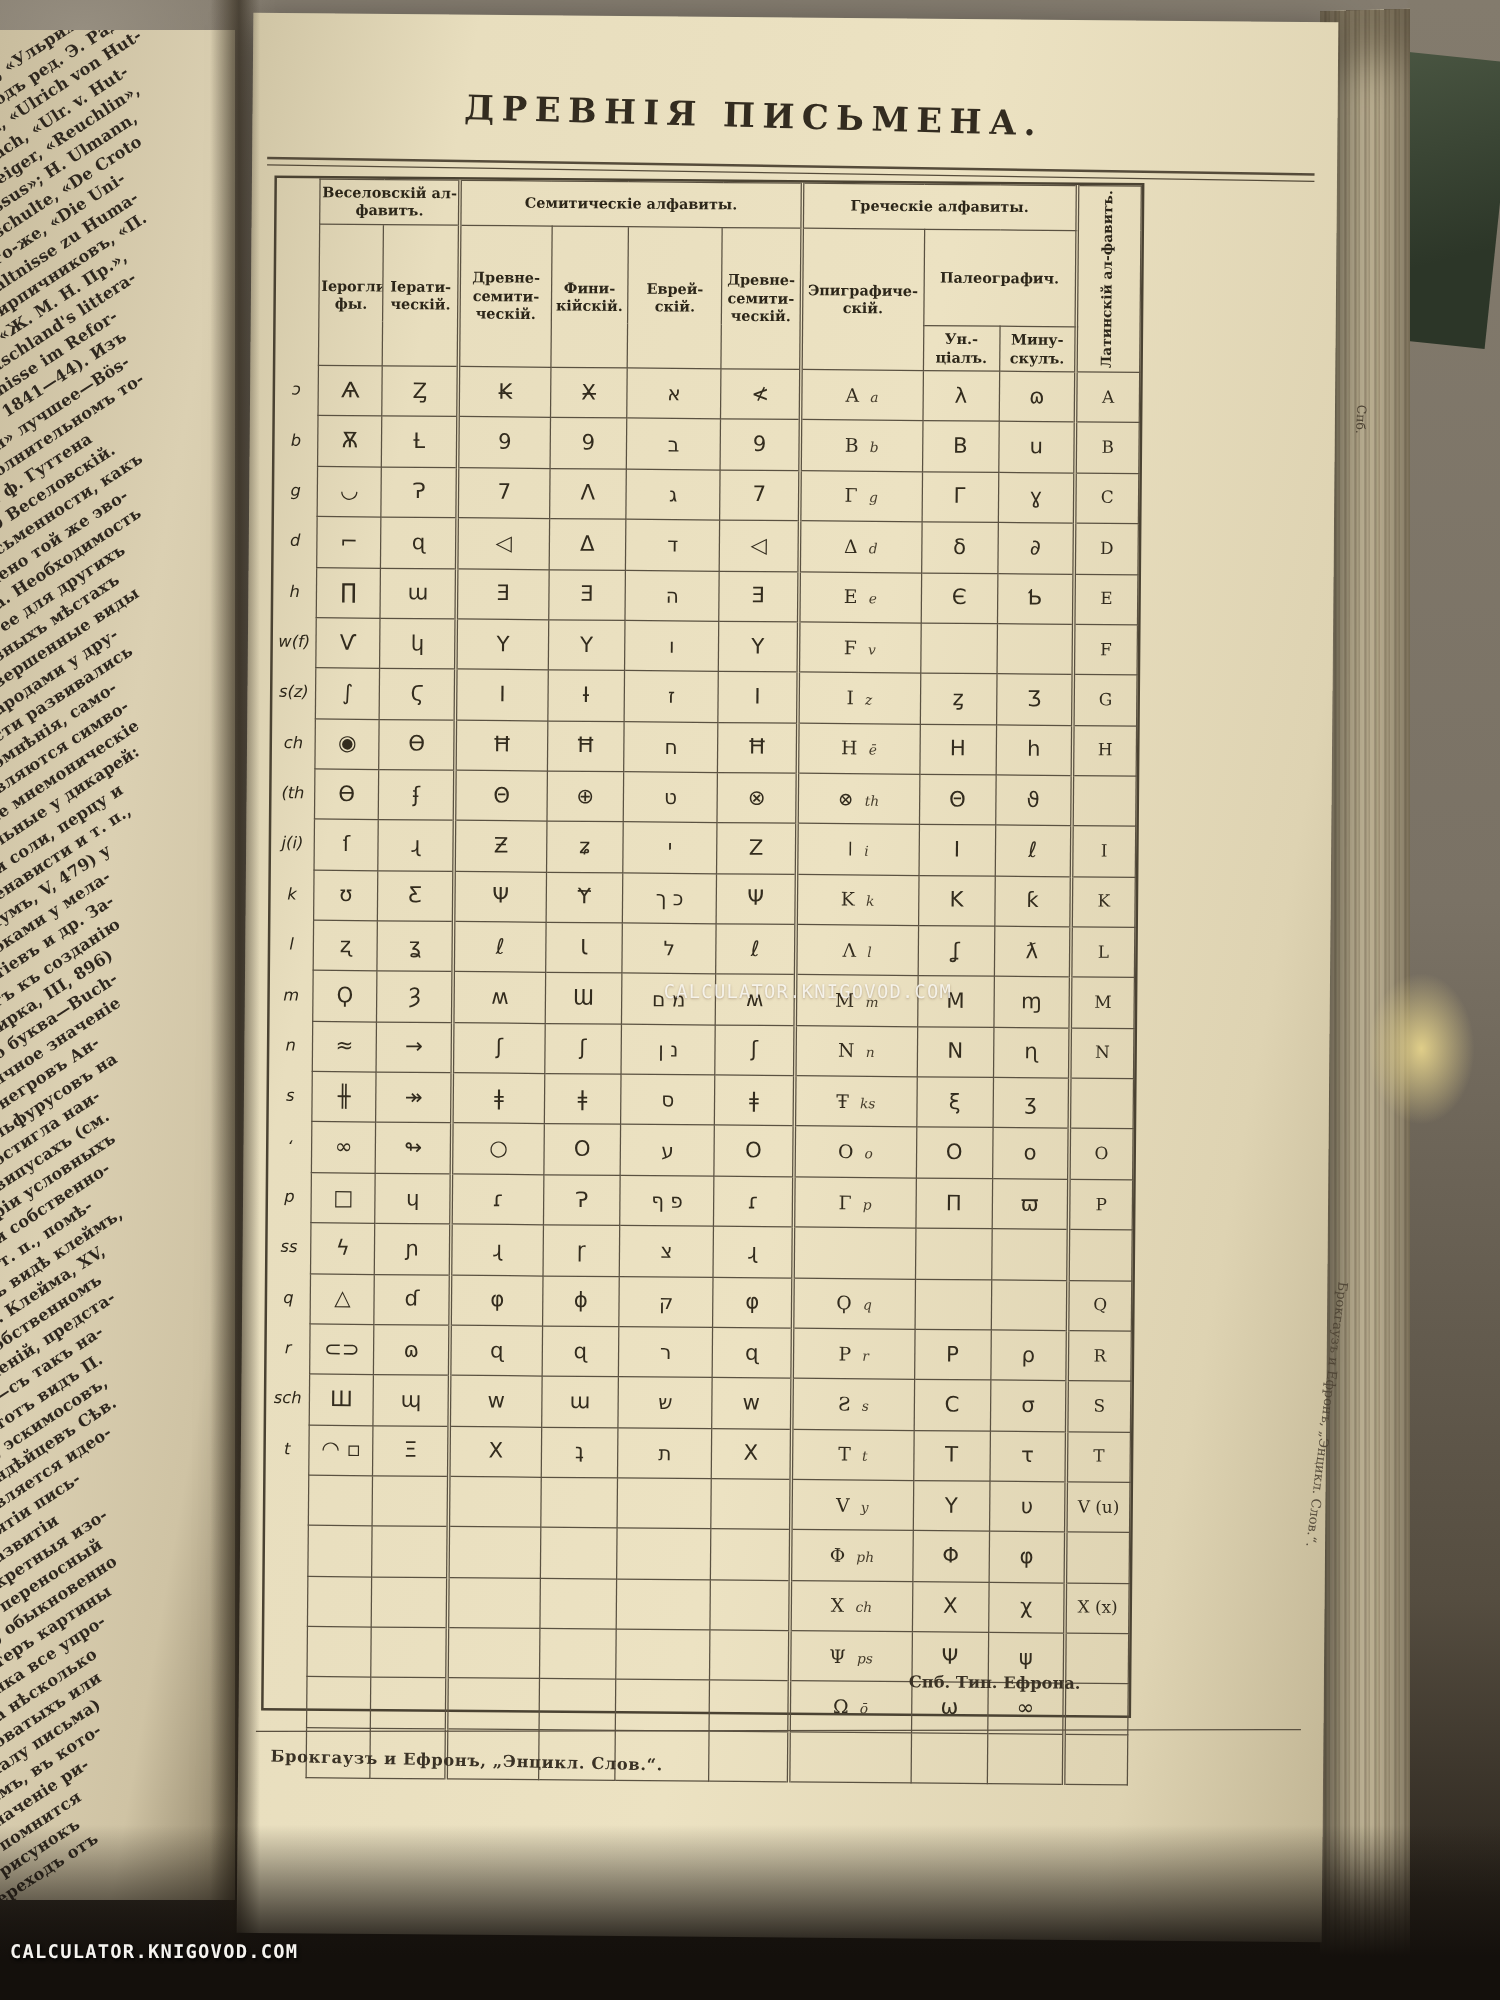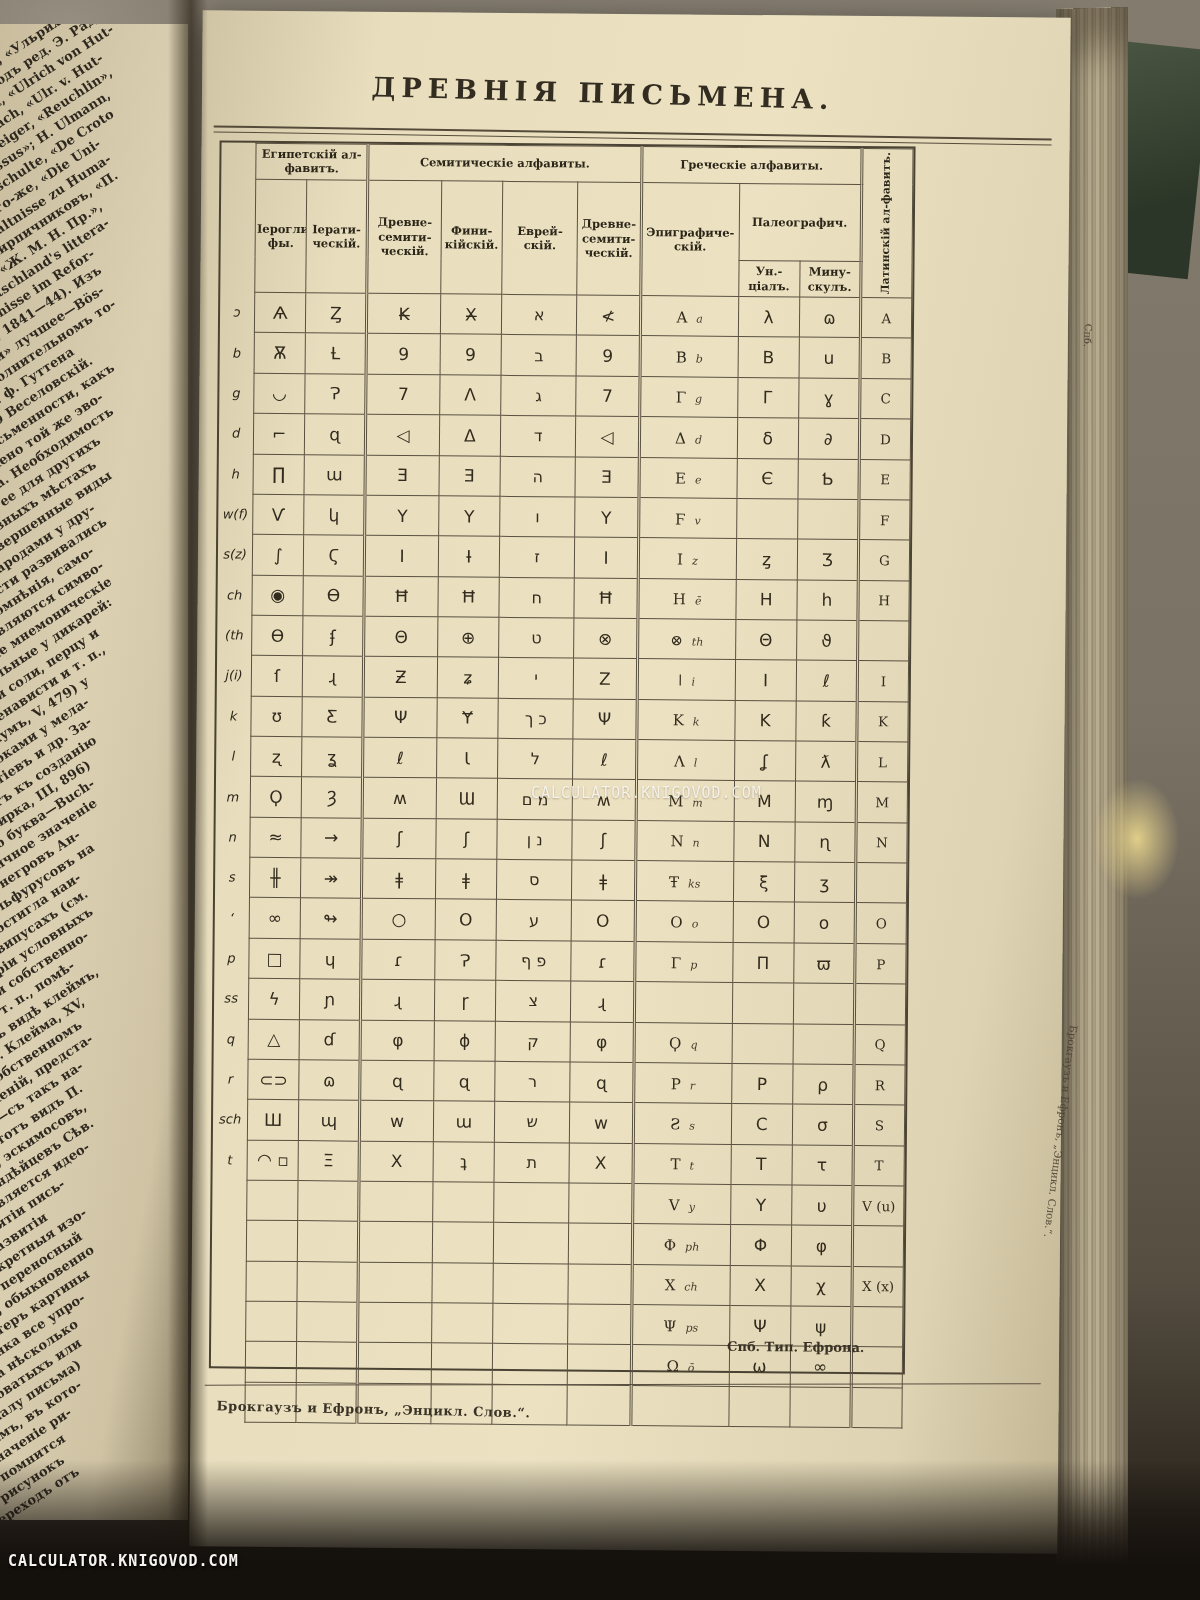--- a/index.html
+++ b/index.html
@@ -164,21 +164,21 @@
             <col style="width:74px">
             <col style="width:62px">
             <col style="width:96px">
           <col style="width:60px">
             <col style="width:60px">
             <col style="width:50px">
         </colgroup>
         <thead>
           <tr>
             <th class="lab-h" rowspan="3"></th>
-            <th colspan="2">Египетскій ал-фавитъ.</th>
+            <th colspan="2">Веселовскій ал-фавитъ.</th>
             <th colspan="4" class="sep">Семитическіе алфавиты.</th>
             <th colspan="3" class="sep">Греческіе алфавиты.</th>
             <th rowspan="3" class="vert sep">Латинскій ал-фавитъ.</th>
           </tr>
           <tr>
             <th rowspan="2">Іерогли-фы.</th>
             <th rowspan="2">Іерати-ческій.</th>
             <th rowspan="2" class="sep">Древне-семити-ческій.</th>
             <th rowspan="2">Фини-кійскій.</th>
             <th rowspan="2">Еврей-скій.</th>

